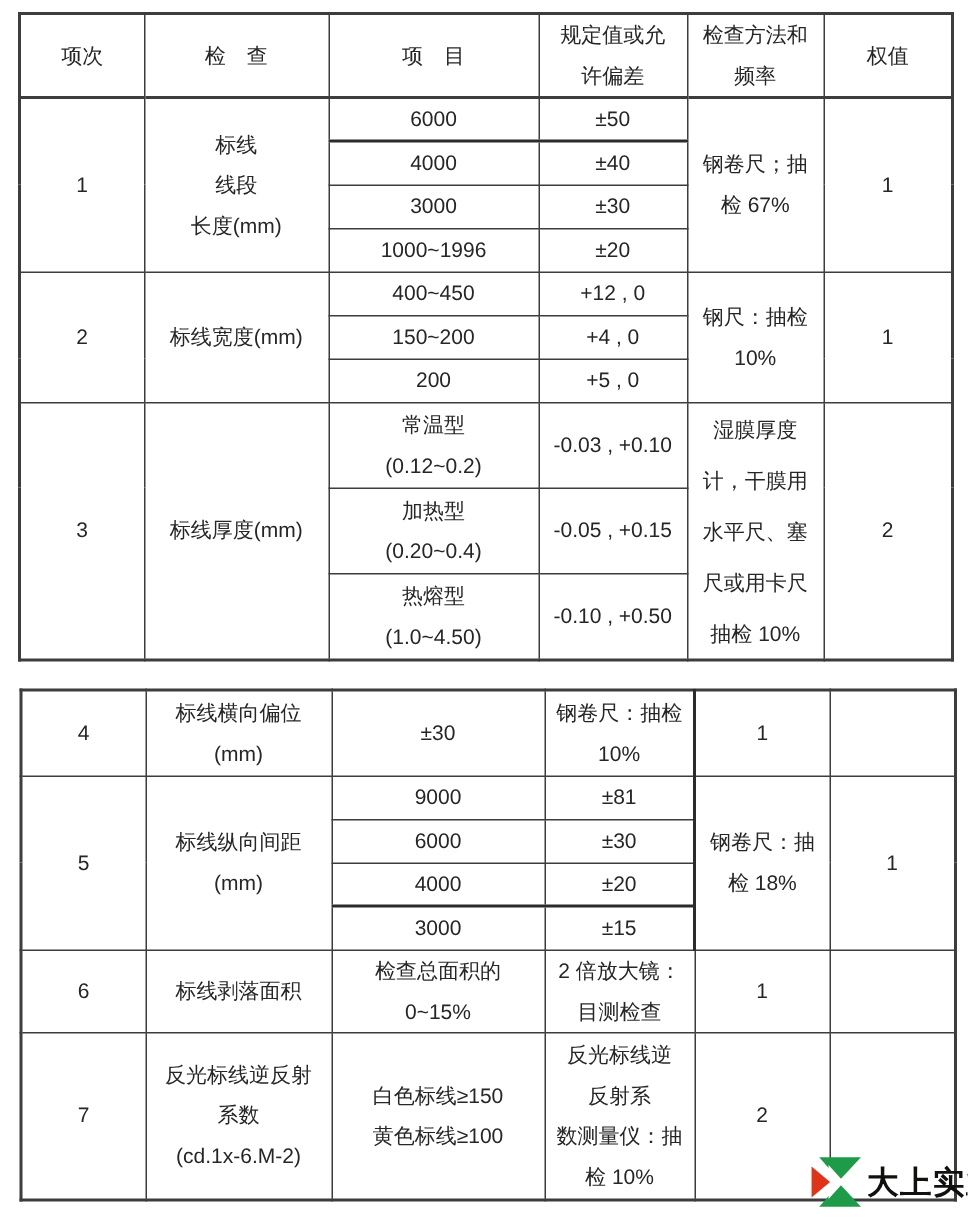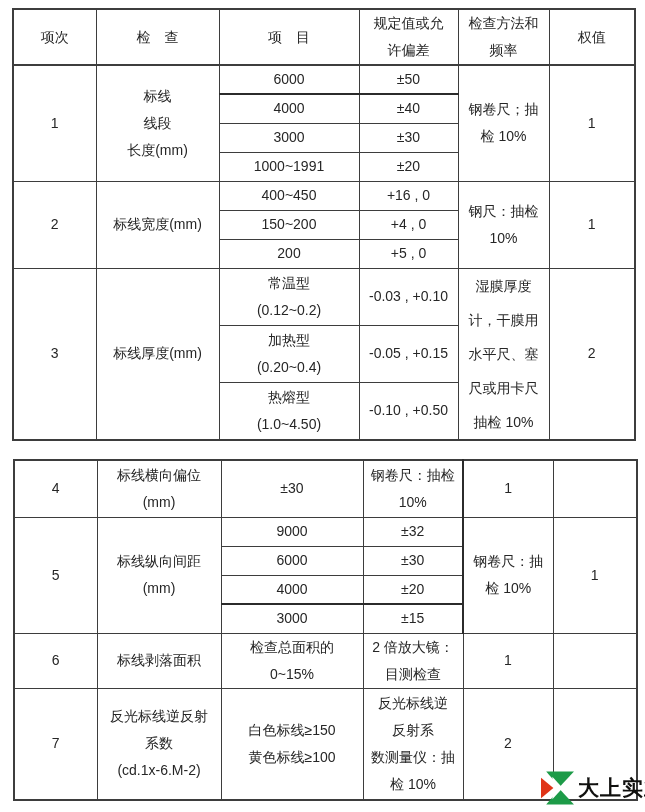--- a/index.html
+++ b/index.html
@@ -57,41 +57,41 @@
   </tr>
 
   <tr class="h29">
     <td rowspan="4">1</td>
     <td rowspan="4">标线
 线段
 长度(mm)</td>
     <td class="thick-b">6000</td>
     <td class="thick-b">±50</td>
     <td rowspan="4">钢卷尺；抽
-检 10%</td>
+检 67%</td>
     <td rowspan="4">1</td>
   </tr>
   <tr class="h29">
     <td>4000</td>
     <td>±40</td>
   </tr>
   <tr class="h29">
     <td>3000</td>
     <td>±30</td>
   </tr>
   <tr class="h29">
-    <td>1000~1991</td>
+    <td>1000~1996</td>
     <td>±20</td>
   </tr>
 
   <tr class="h29">
     <td rowspan="3">2</td>
     <td rowspan="3">标线宽度(mm)</td>
     <td>400~450</td>
-    <td>+16 , 0</td>
+    <td>+12 , 0</td>
     <td rowspan="3">钢尺：抽检
 10%</td>
     <td rowspan="3">1</td>
   </tr>
   <tr class="h29">
     <td>150~200</td>
     <td>+4 , 0</td>
   </tr>
   <tr class="h29">
     <td>200</td>
@@ -144,23 +144,23 @@
 10%</td>
     <td class="thick-l">1</td>
     <td></td>
   </tr>
 
   <tr class="h29">
     <td rowspan="4">5</td>
     <td rowspan="4">标线纵向间距
 (mm)</td>
     <td>9000</td>
-    <td>±32</td>
+    <td>±81</td>
     <td rowspan="4" class="thick-l">钢卷尺：抽
-检 10%</td>
+检 18%</td>
     <td rowspan="4">1</td>
   </tr>
   <tr class="h29">
     <td>6000</td>
     <td>±30</td>
   </tr>
   <tr class="h29">
     <td class="thick-b">4000</td>
     <td class="thick-b">±20</td>
   </tr>

